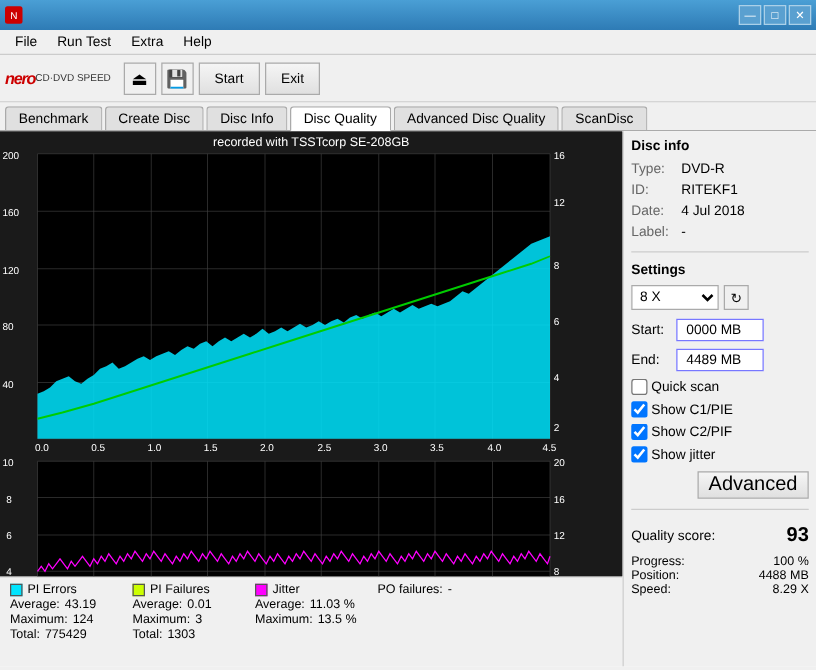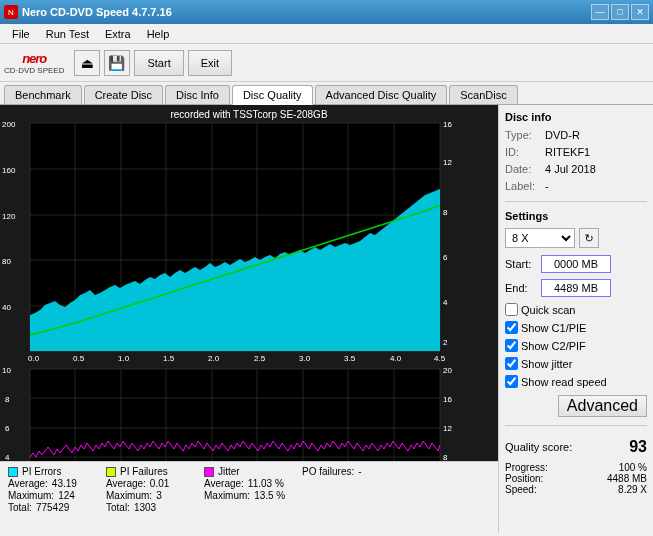--- a/index.html
+++ b/index.html
@@ -36,21 +36,21 @@
     
     .toolbar {
       background: #f0f0f0;
       height: 38px;
       display: flex;
       align-items: center;
       padding: 2px 4px;
       border-bottom: 1px solid #ccc;
       gap: 4px;
     }
-    .nero-logo { display: flex; flex-direction: column; align-items: center; margin-right: 6px; }
+    .nero-logo { display: flex; align-items: center; margin-right: 6px; }
     .nero-logo-top { font-size: 13px; font-weight: bold; color: #c00; font-style: italic; letter-spacing: -1px; }
     .nero-logo-bottom { font-size: 8px; color: #333; letter-spacing: 0px; }
     .toolbar-drive-select {
       background: white;
       border: 1px solid #aaa;
       height: 22px;
       padding: 0 4px;
       font-size: 11px;
       flex: 1;
       max-width: 230px;
@@ -159,21 +159,21 @@
       font-size: 11px;
       display: flex; align-items: center; justify-content: center;
     }
 
     .input-field {
       width: 70px; height: 18px;
       border: 1px solid #7777ff;
       background: white;
       font-size: 11px;
       padding: 0 7px;
-      text-align: center;
+      text-align: left;
     }
 
     .field-row { display: flex; align-items: center; gap: 4px; margin-bottom: 2px; }
     .field-label { min-width: 32px; color: #000; }
 
     .checkbox-row { display: flex; align-items: center; gap: 3px; margin-bottom: 1px; }
     .checkbox-row input[type=checkbox] { margin: 0; }
 
     .advanced-btn {
       background: linear-gradient(to bottom, #f5f5f5, #e0e0e0);
@@ -212,21 +212,20 @@
     .stat-block { display: flex; flex-direction: column; gap: 1px; min-width: 90px; }
     .stat-header { display: flex; align-items: center; gap: 4px; font-size: 10px; }
     .color-box { width: 10px; height: 10px; border: 1px solid #555; }
   </style>
 </head>
 <body>
 
 <div class="title-bar">
   <div class="title-bar-left">
     <div class="title-bar-icon">N</div>
-    <span class="title-bar-text">Nero CD-DVD Speed 4.7.7.16</span>
   </div>
   <div class="title-bar-buttons">
     <div class="title-btn">—</div>
     <div class="title-btn">□</div>
     <div class="title-btn">✕</div>
   </div>
 </div>
 
 <div class="menu-bar">
   <span class="menu-item">File</span>
@@ -522,24 +521,20 @@
       <span>Show C1/PIE</span>
     </div>
     <div class="checkbox-row">
       <input type="checkbox" checked="" style="">
       <span>Show C2/PIF</span>
     </div>
     <div class="checkbox-row">
       <input type="checkbox" checked="" style="">
       <span>Show jitter</span>
     </div>
-    <div class="checkbox-row">
-      <input type="checkbox" checked="" style="">
-      <span>Show read speed</span>
-    </div>
 
     <button class="advanced-btn" style="align-self:flex-end;">Advanced</button>
 
     <div class="divider"></div>
 
     <div class="quality-row">
       <span class="quality-label">Quality score:</span>
       <span class="quality-value">93</span>
     </div>
 

